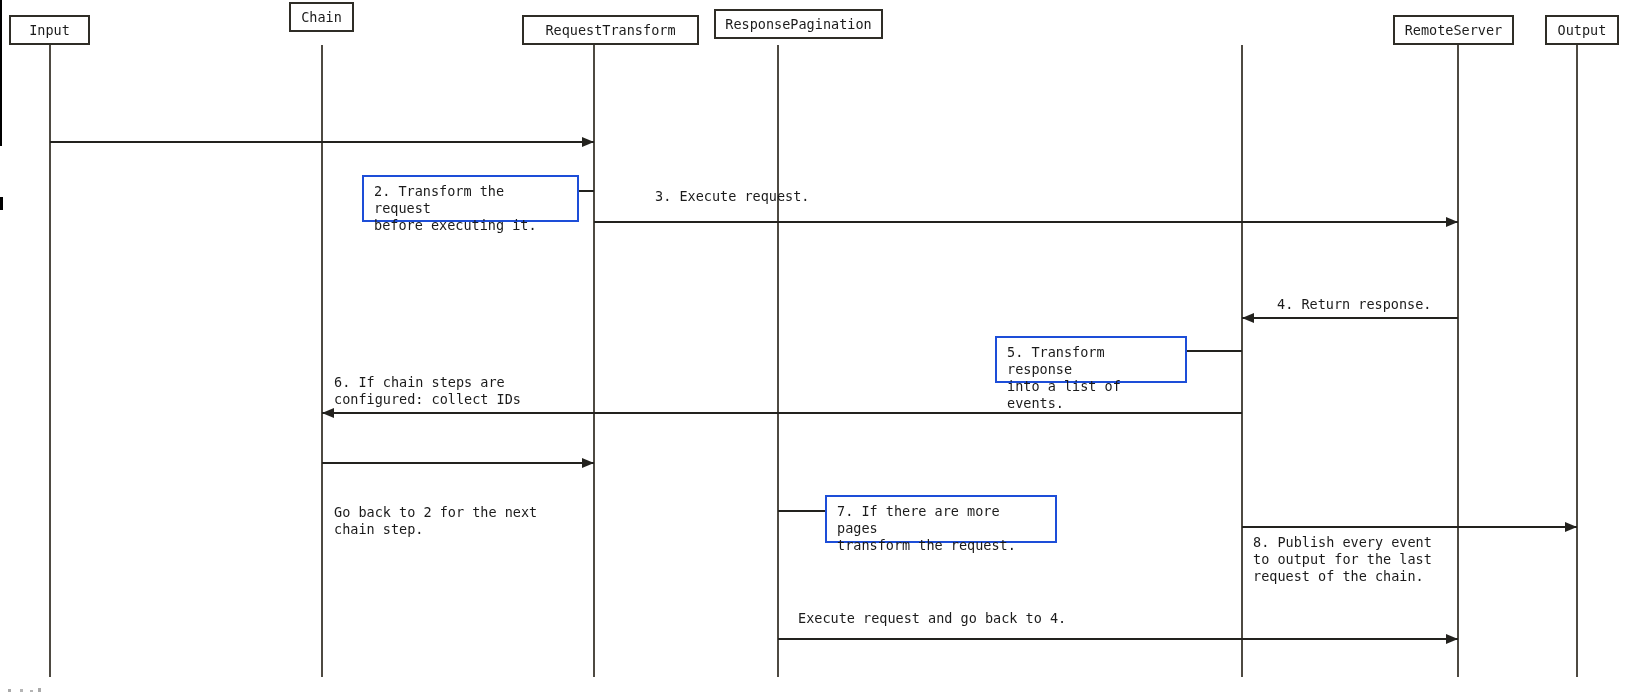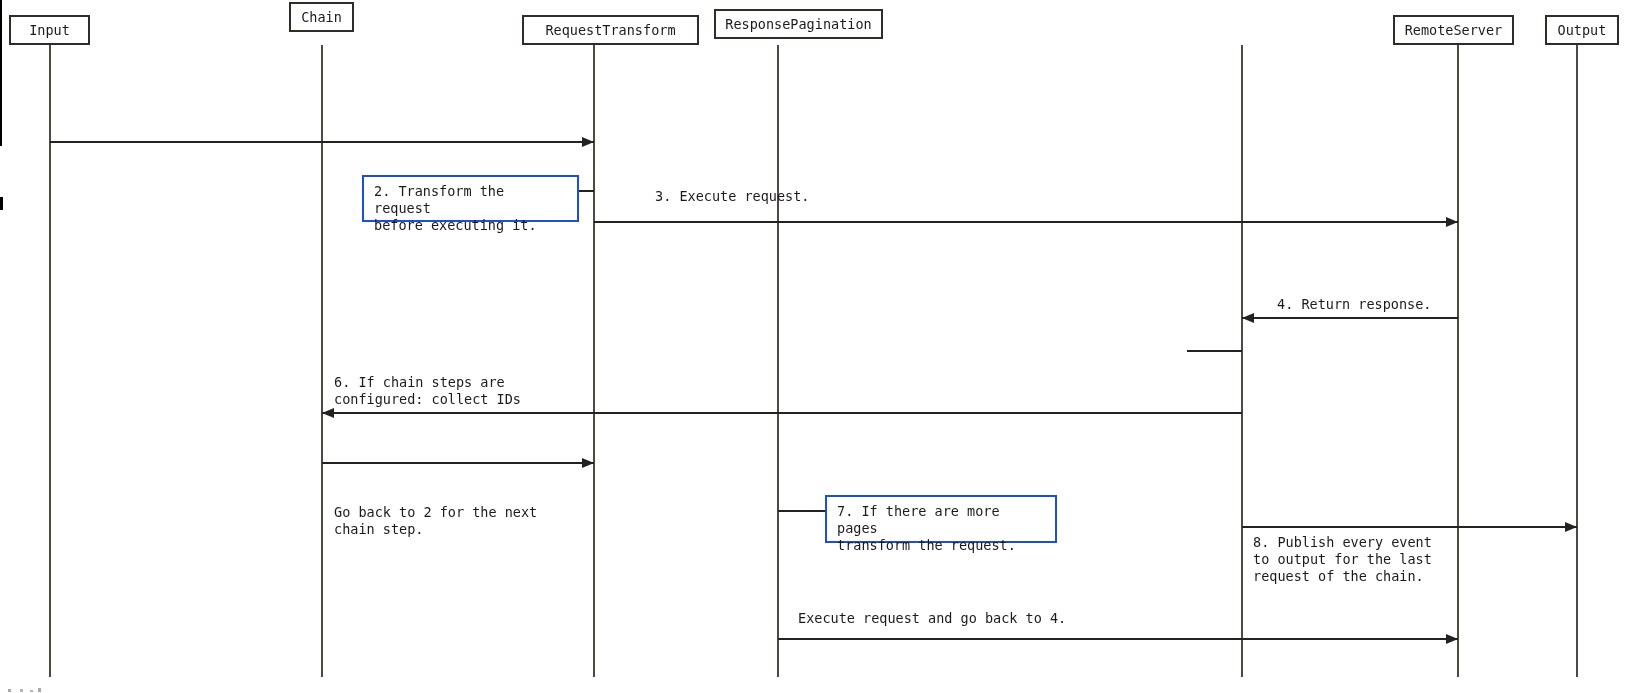--- a/index.html
+++ b/index.html
@@ -121,20 +121,22 @@
     <div class="msg-label" style="left: 1253px; top: 534px;">8. Publish every event
 to output for the last
 request of the chain.</div>
     <div class="msg-line" style="left: 778px; top: 638px; width: 680px;"></div>
     <div class="arrow-head right" style="top: 634px; left: 1446px;"></div>
     <div class="msg-label" style="left: 798px; top: 610px;">Execute request and go back to 4.</div>
     <div class="note-connector" style="left: 579px; top: 190px; width: 15px;"></div>
     <div class="note-box" style="left: 362px; top: 175px; width: 217px; height: 47px;">2. Transform the request
 before executing it.</div>
     <div class="note-connector" style="left: 1187px; top: 350px; width: 55px;"></div>
+    <div class="note-box" style="left: 995px; top: 336px; width: 192px; height: 47px;">5. Transform response
+into a list of events.</div>
     <div class="note-connector" style="left: 778px; top: 510px; width: 47px;"></div>
     <div class="note-box" style="left: 825px; top: 495px; width: 232px; height: 48px;">7. If there are more pages
 transform the request.</div>
     <div class="artifact" style="left: 0px; top: 0px; width: 2px; height: 146px; background: rgb(0, 0, 0);"></div>
     <div class="artifact" style="left: 0px; top: 197px; width: 3px; height: 13px; background: rgb(0, 0, 0);"></div>
     <div class="artifact" style="left: 8px; top: 689px; width: 3px; height: 3px; background: rgb(170, 170, 170);"></div>
     <div class="artifact" style="left: 20px; top: 689px; width: 3px; height: 3px; background: rgb(181, 181, 181);"></div>
     <div class="artifact" style="left: 30px; top: 690px; width: 3px; height: 2px; background: rgb(181, 181, 181);"></div>
     <div class="artifact" style="left: 38px; top: 688px; width: 3px; height: 4px; background: rgb(170, 170, 170);"></div>
   </div>

